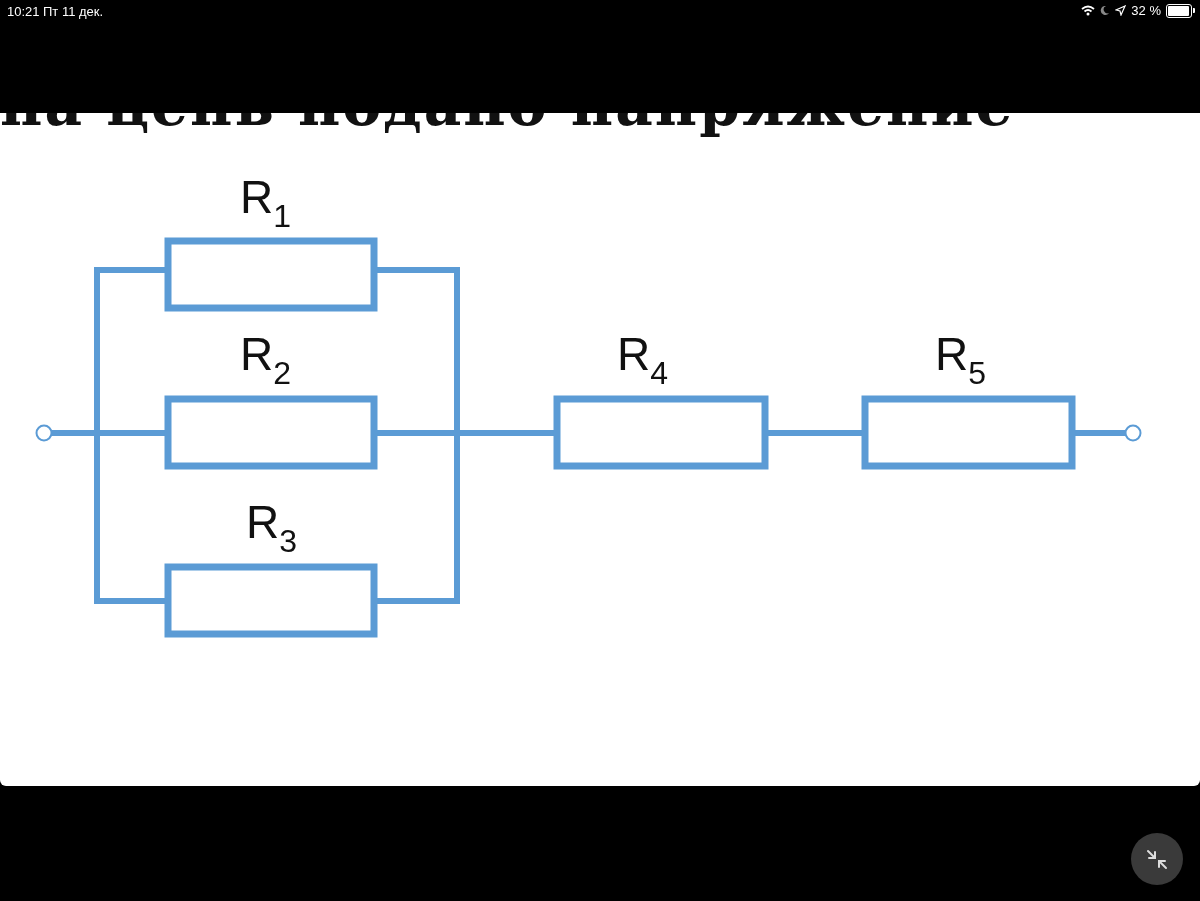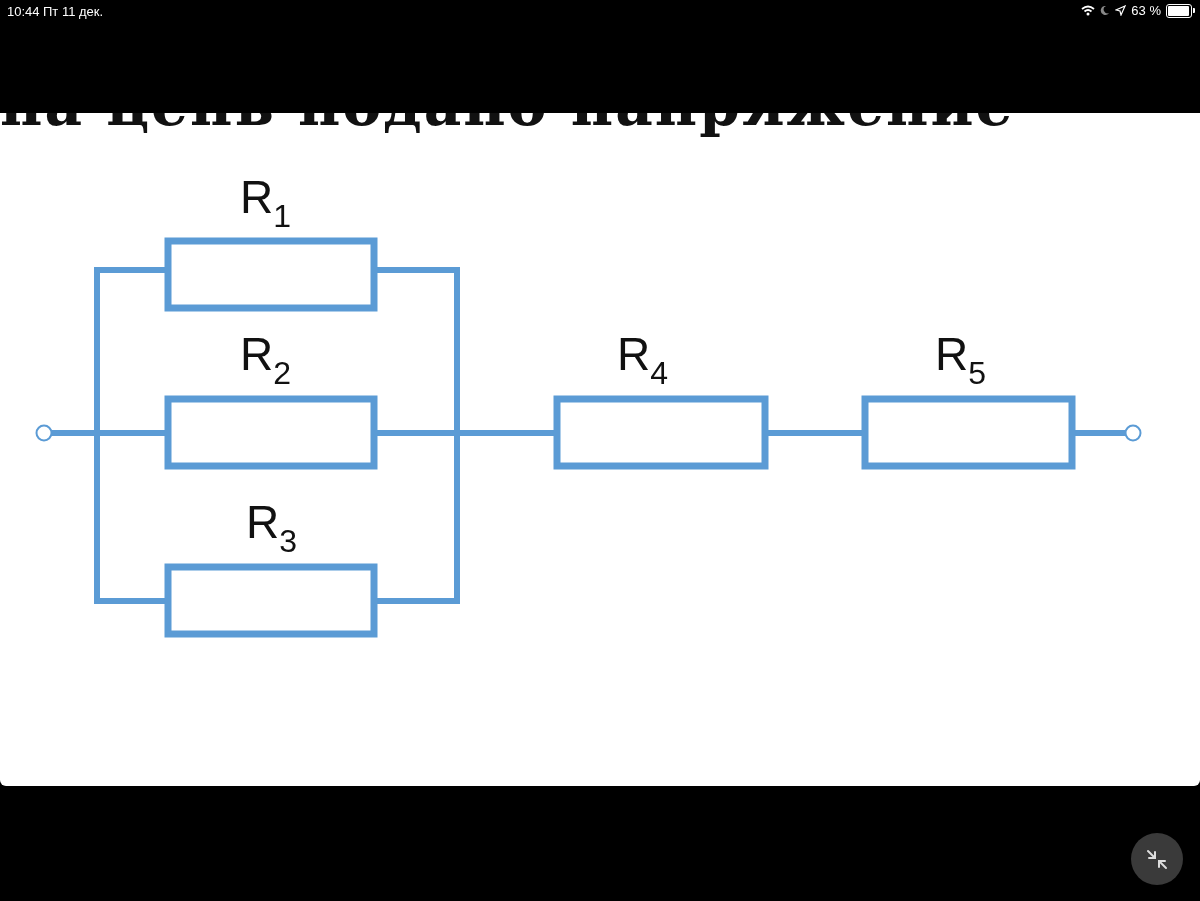--- a/index.html
+++ b/index.html
@@ -14,35 +14,35 @@
   .content { position:absolute; left:0; top:113px; width:1200px; height:673px; background:#fff; border-radius:0 0 6px 6px; overflow:hidden; }
   .headline { position:absolute; left:0; top:-42px; width:1200px; white-space:nowrap; font-family:"DejaVu Serif", serif; font-weight:bold; font-size:58px; color:#111; letter-spacing:2px; }
   svg.circuit { position:absolute; left:0; top:113px; }
   .label { font-family:"Liberation Sans", sans-serif; fill:#111; }
   .collapse-btn { position:absolute; left:1131px; top:833px; width:52px; height:52px; border-radius:50%; background:#3a3a3a; }
 </style>
 </head>
 <body>
 
 <div class="status-bar">
-  <span class="status-time">10:44</span>
+  <span class="status-time">10:21</span>
   <span class="status-date">Пт 11 дек.</span>
   <div class="status-right">
     <svg width="14" height="11" viewBox="0 0 14 11">
       <path d="M1 4 Q7 -1 13 4" stroke="#fff" stroke-width="1.8" fill="none"></path>
       <path d="M3.5 6.5 Q7 3.5 10.5 6.5" stroke="#fff" stroke-width="1.8" fill="none"></path>
       <circle cx="7" cy="9" r="1.5" fill="#fff"></circle>
     </svg>
     <svg width="10" height="11" viewBox="0 0 10 11">
       <path d="M6 1 A4.5 4.5 0 1 0 9 8 A3.5 3.5 0 0 1 6 1 Z" fill="#888"></path>
     </svg>
     <svg width="11" height="11" viewBox="0 0 11 11">
       <path d="M10 1 L1 5 L5 6 L6 10 Z" stroke="#fff" stroke-width="1.2" fill="none"></path>
     </svg>
-    <span>63 %</span>
+    <span>32 %</span>
     <div class="battery">
       <div class="battery-fill" id="battery-fill" style="width: 94%;"></div>
     </div>
   </div>
 </div>
 
 <div class="content">
   <div class="headline">на цепь подано напряжение</div>
 </div>
 

